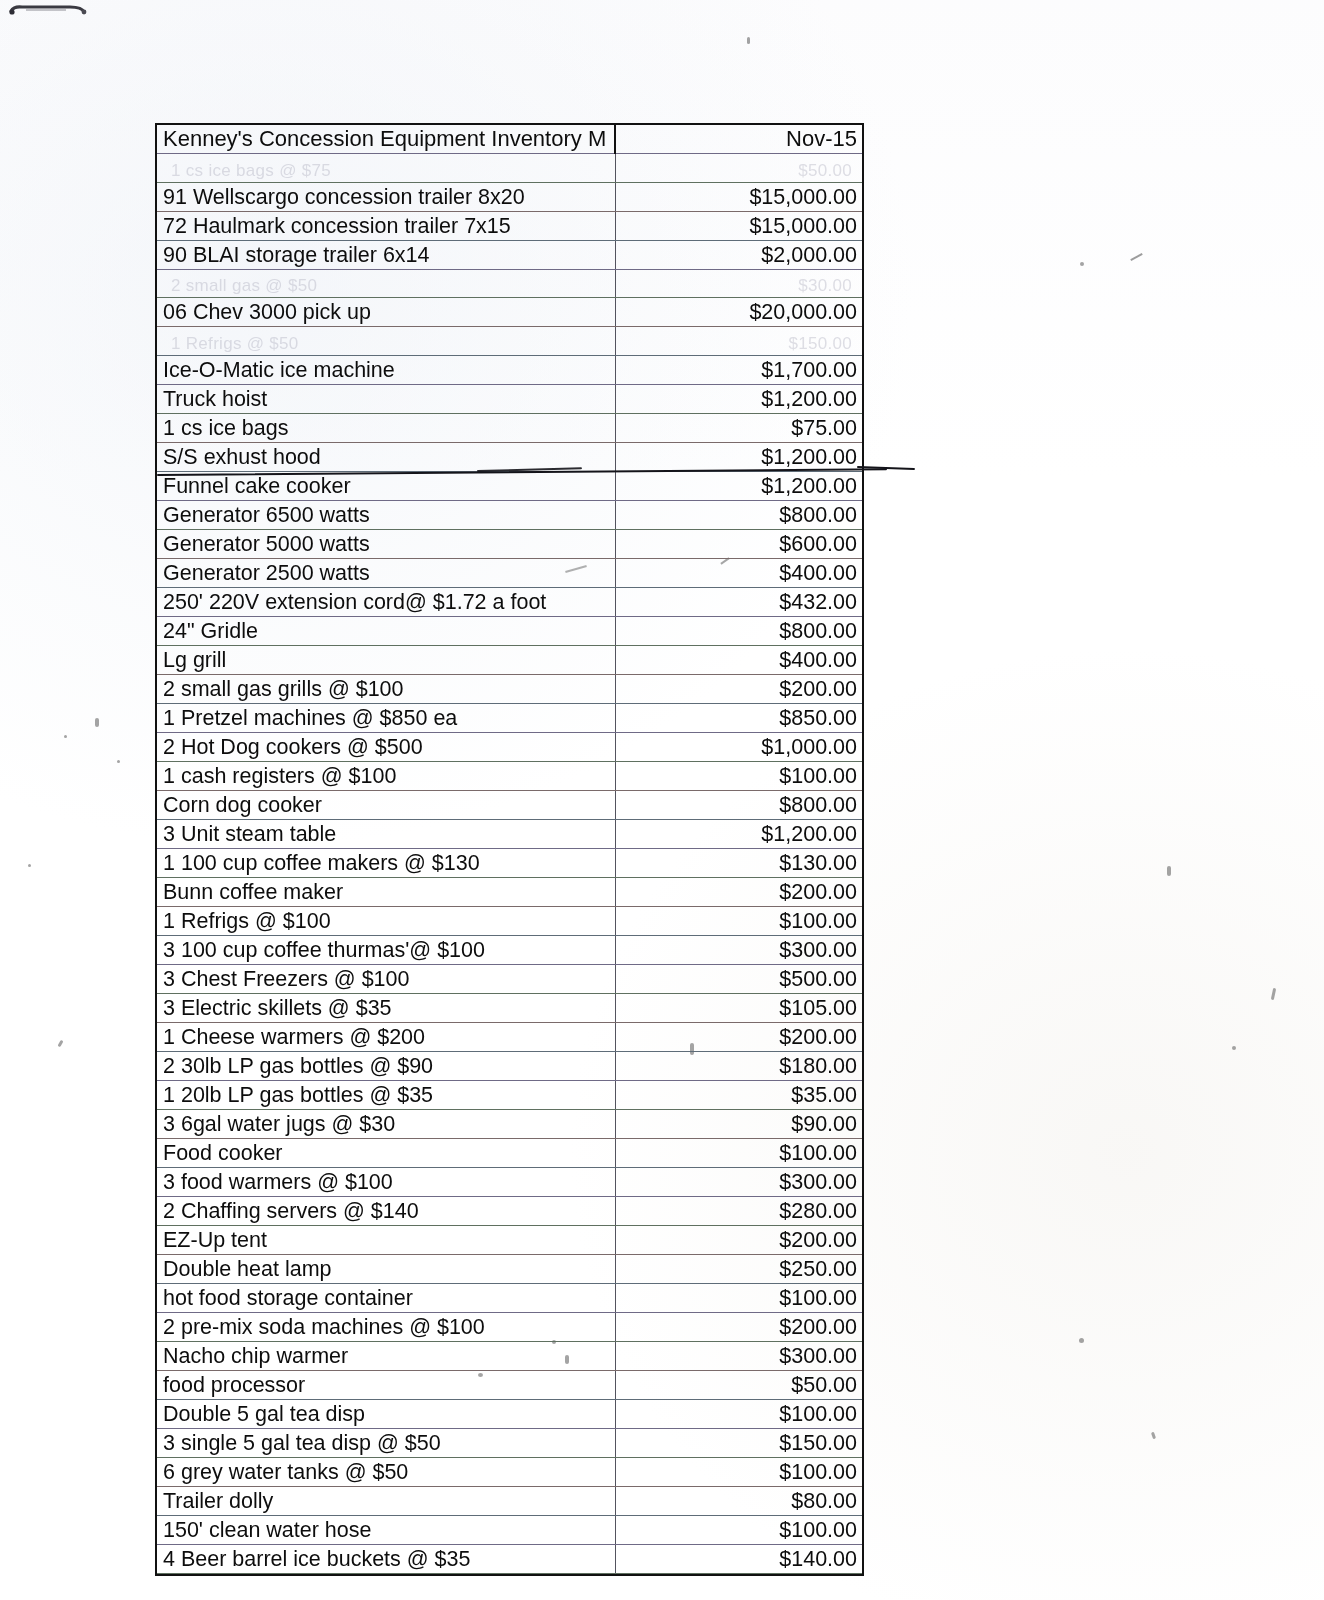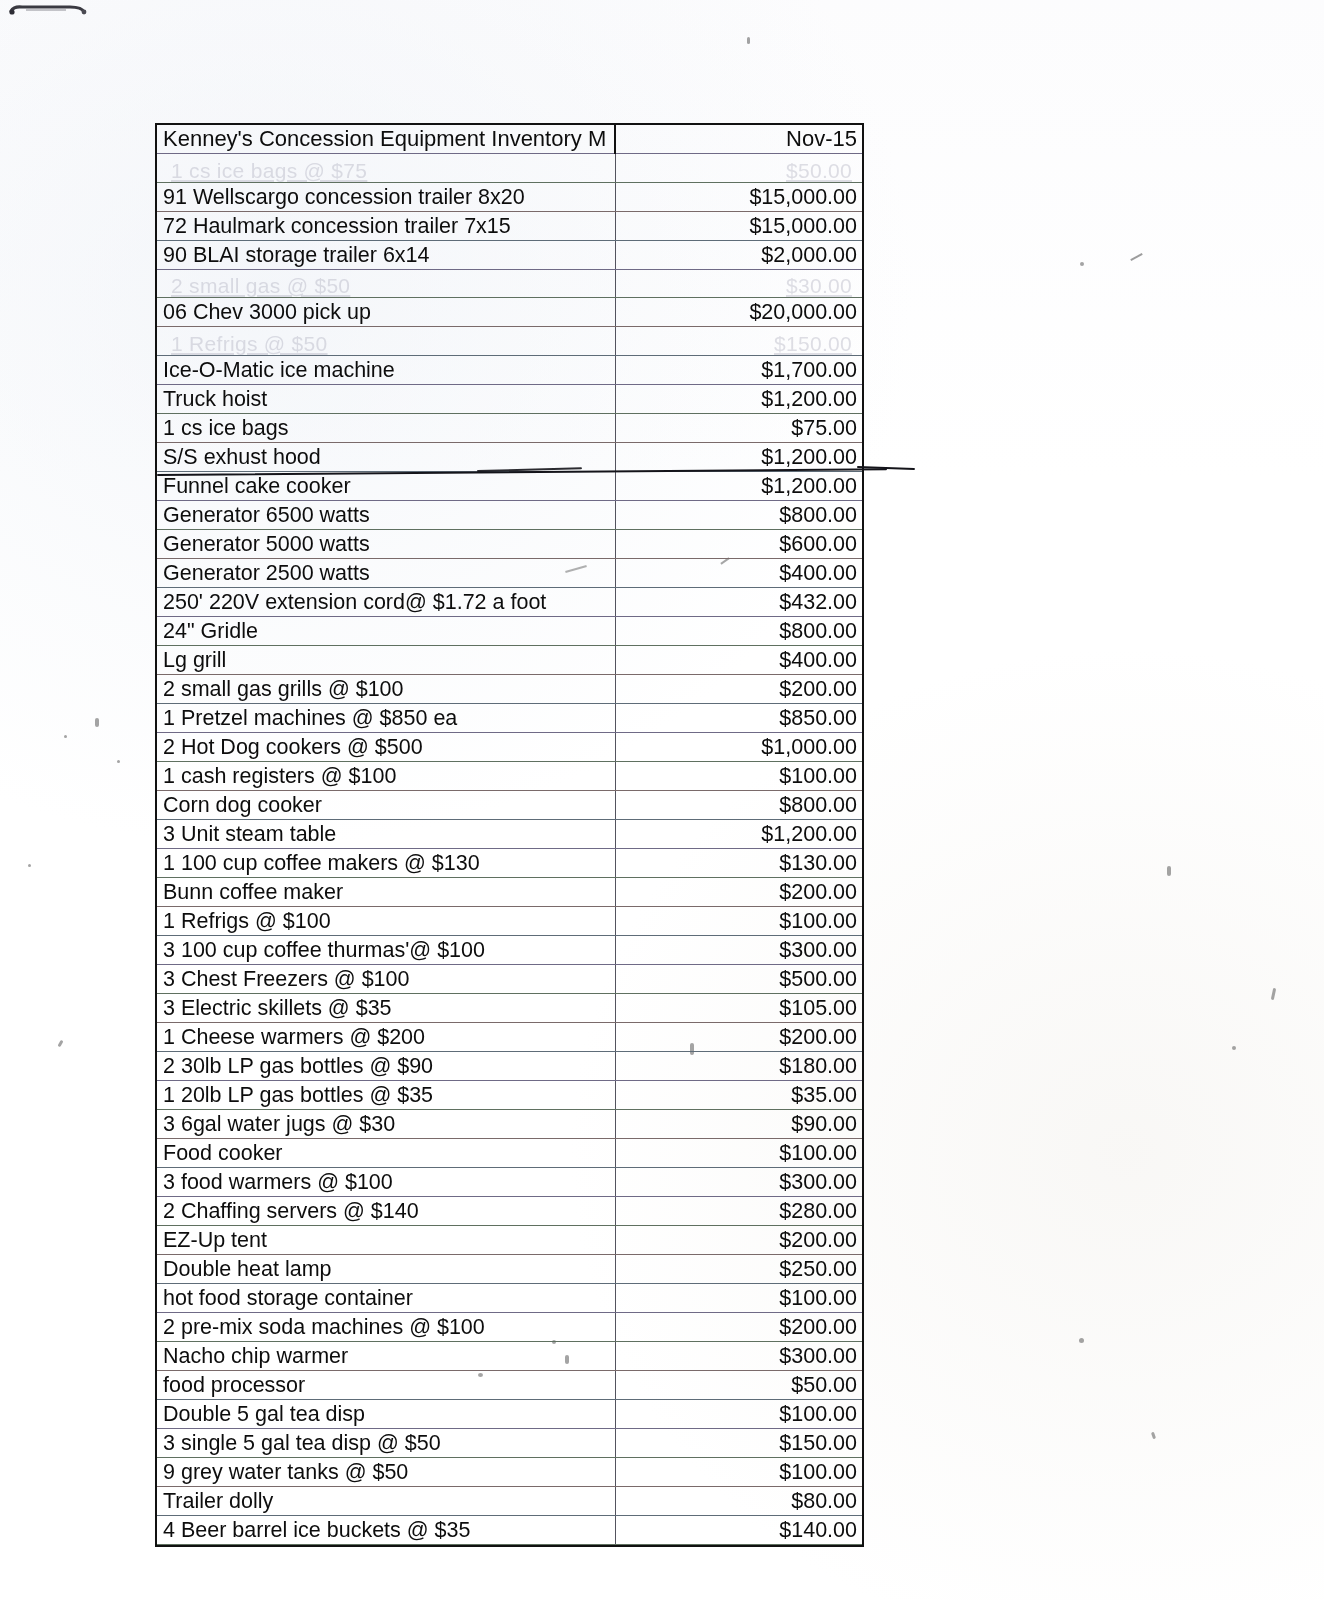--- a/index.html
+++ b/index.html
@@ -139,27 +139,26 @@
     top: 345px;
     width: 105px;
     height: 2px;
     transform: rotate(-1.5deg);
     opacity: .9;
   }
 
   
   .ghost {
     position: absolute;
-    font-size: 21px;
+    font-size: 17px;
     line-height: 28px;
     color: rgba(150,150,170,0.30);
     white-space: nowrap;
     pointer-events: none;
     letter-spacing: .3px;
-    text-decoration: underline;
   }
   .ghost.r { text-align: right; }
 </style>
 </head>
 <body>
 
 <div class="page">
   <div class="paper-tint"></div>
 
   <svg class="clip-artifact" viewBox="0 0 80 13">
@@ -379,26 +378,30 @@
           </tr>
           <tr class="tint-a">
             <td class="desc">Double 5 gal tea disp</td>
             <td class="val">$100.00</td>
           </tr>
           <tr class="tint-b">
             <td class="desc">3 single 5 gal tea disp @ $50</td>
             <td class="val">$150.00</td>
           </tr>
           <tr class="tint-c">
-            <td class="desc">9 grey water tanks @ $50</td>
+            <td class="desc">6 grey water tanks @ $50</td>
             <td class="val">$100.00</td>
           </tr>
           <tr class="tint-d">
             <td class="desc">Trailer dolly</td>
             <td class="val">$80.00</td>
+          </tr>
+          <tr class="tint-a">
+            <td class="desc">150' clean water hose</td>
+            <td class="val">$100.00</td>
           </tr>
           <tr class="tint-b">
             <td class="desc">4 Beer barrel ice buckets @ $35</td>
             <td class="val">$140.00</td>
           </tr>
         </tbody>
     </table>
   <div class="ghost" style="left: 14px; top: 31.5938px;">1 cs ice bags  @ $75</div>
       <div class="ghost r" style="right: 10px; top: 31.5938px;">$50.00</div>
       <div class="ghost" style="left: 14px; top: 147.188px;">2 small gas @ $50</div>

